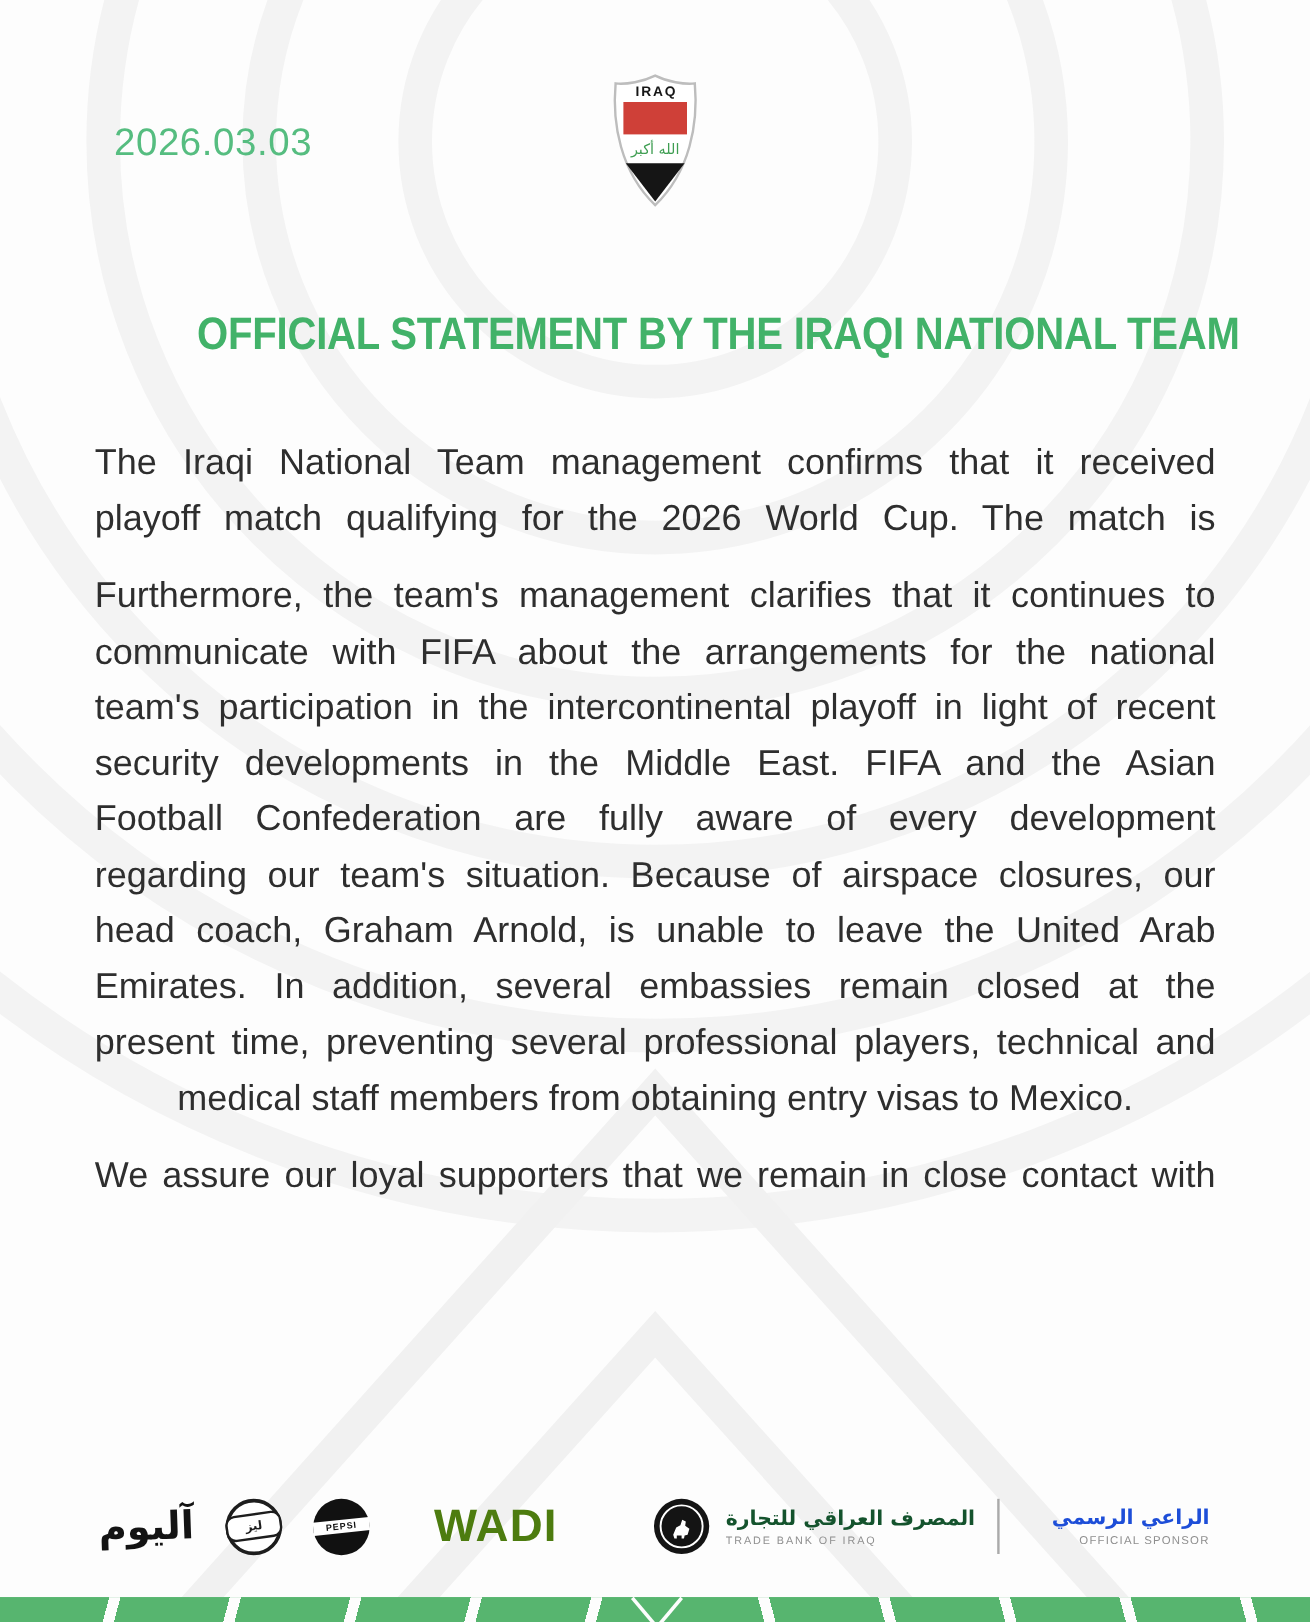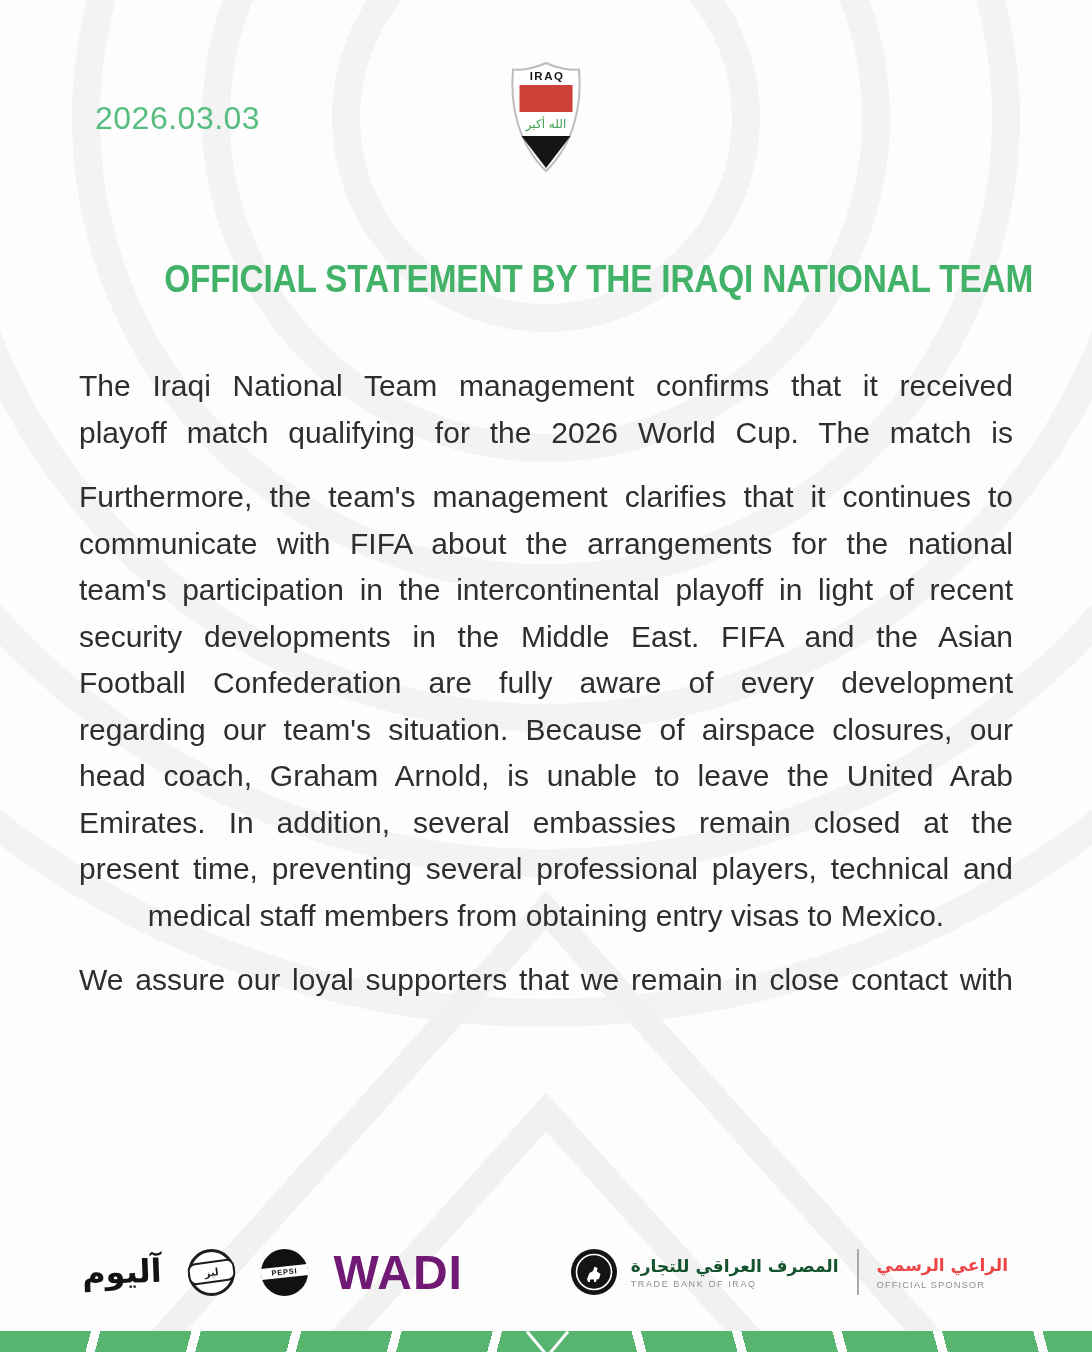--- a/index.html
+++ b/index.html
@@ -48,29 +48,29 @@
     background:#fff; border:2.5px solid #1d1d1d; border-radius:8px;
     display:flex; align-items:center; justify-content:center;
     font-family:"DejaVu Sans", sans-serif; font-size:10px; font-weight:bold; color:#1d1d1d;
   }
   .logo-pepsi { background:#111; }
   .pepsi-band {
     position:absolute; top:50%; left:0; right:0; height:11px; transform:translateY(-50%) rotate(-6deg);
     background:#fff; display:flex; align-items:center; justify-content:center;
     font-size:7.5px; font-weight:bold; letter-spacing:0.8px; color:#111;
   }
-  .logo-wadi { font-size:48px; font-weight:bold; letter-spacing:1px; color:#701a75; }
+  .logo-wadi { font-size:38px; font-weight:bold; letter-spacing:1px; color:#4d7c0f;margin-left:28px; }
 
   .official-sponsor { display:flex; align-items:center; }
   .tbi-logo { width:48px; height:48px; flex:0 0 auto; margin-right:13px; }
   .tbi-text .ar { font-size:17px; font-weight:bold; color:#14532d; }
   .tbi-text .en { font-size:9px; letter-spacing:1.6px; color:#8f8f8f; margin-top:3px; }
   .sponsor-divider { width:2px; height:46px; background:#aaa; margin:0 18px; }
-  .sponsor-label .ar { font-size:17px; font-weight:bold; color:#ef4444; }
-  .sponsor-label .en { font-size:9.5px; letter-spacing:1px; color:#8f8f8f; margin-top:4px; }
+  .sponsor-label .ar { font-size:17px; font-weight:bold; color:#1d4ed8;margin-left:26px; }
+  .sponsor-label .en { font-size:9.5px; letter-spacing:1px; color:#8f8f8f; margin-top:4px;text-align:right; }
 
   .band { position:absolute; left:0; right:0; bottom:0; height:21px; background:var(--band-green, #57b56f); }
   .band-half { position:absolute; top:0; bottom:0; width:50%; }
   .band-half.left {
     left:0;
     background:repeating-linear-gradient(105deg, var(--band-green,#57b56f) 0, var(--band-green,#57b56f) 88px, #fdfdfd 88px, #fdfdfd 97px);
   }
   .band-half.right {
     right:0;
     background:repeating-linear-gradient(75deg, var(--band-green,#57b56f) 0, var(--band-green,#57b56f) 88px, #fdfdfd 88px, #fdfdfd 97px);

